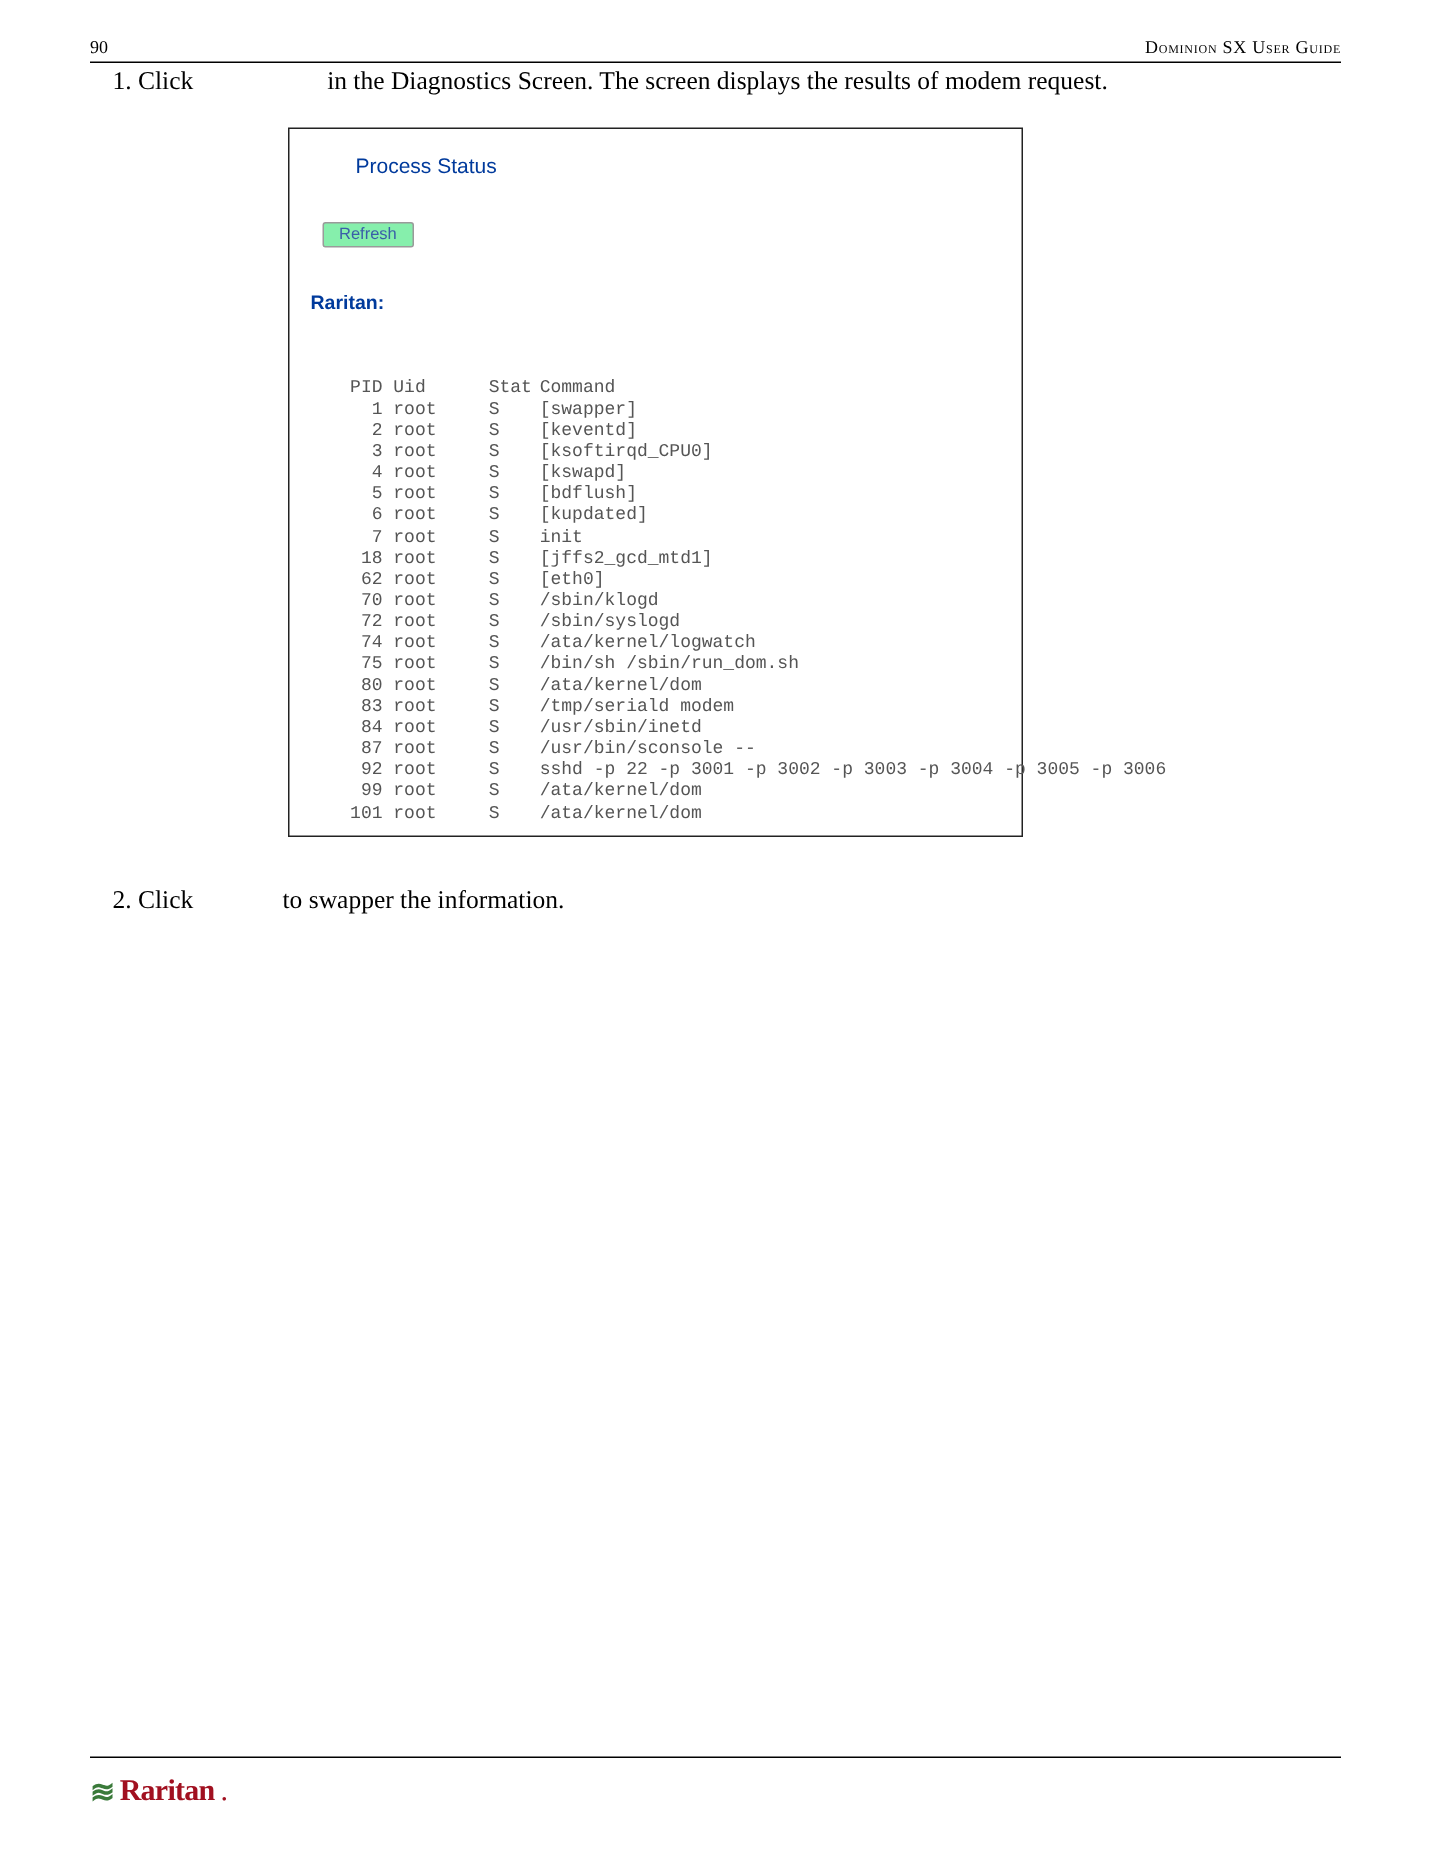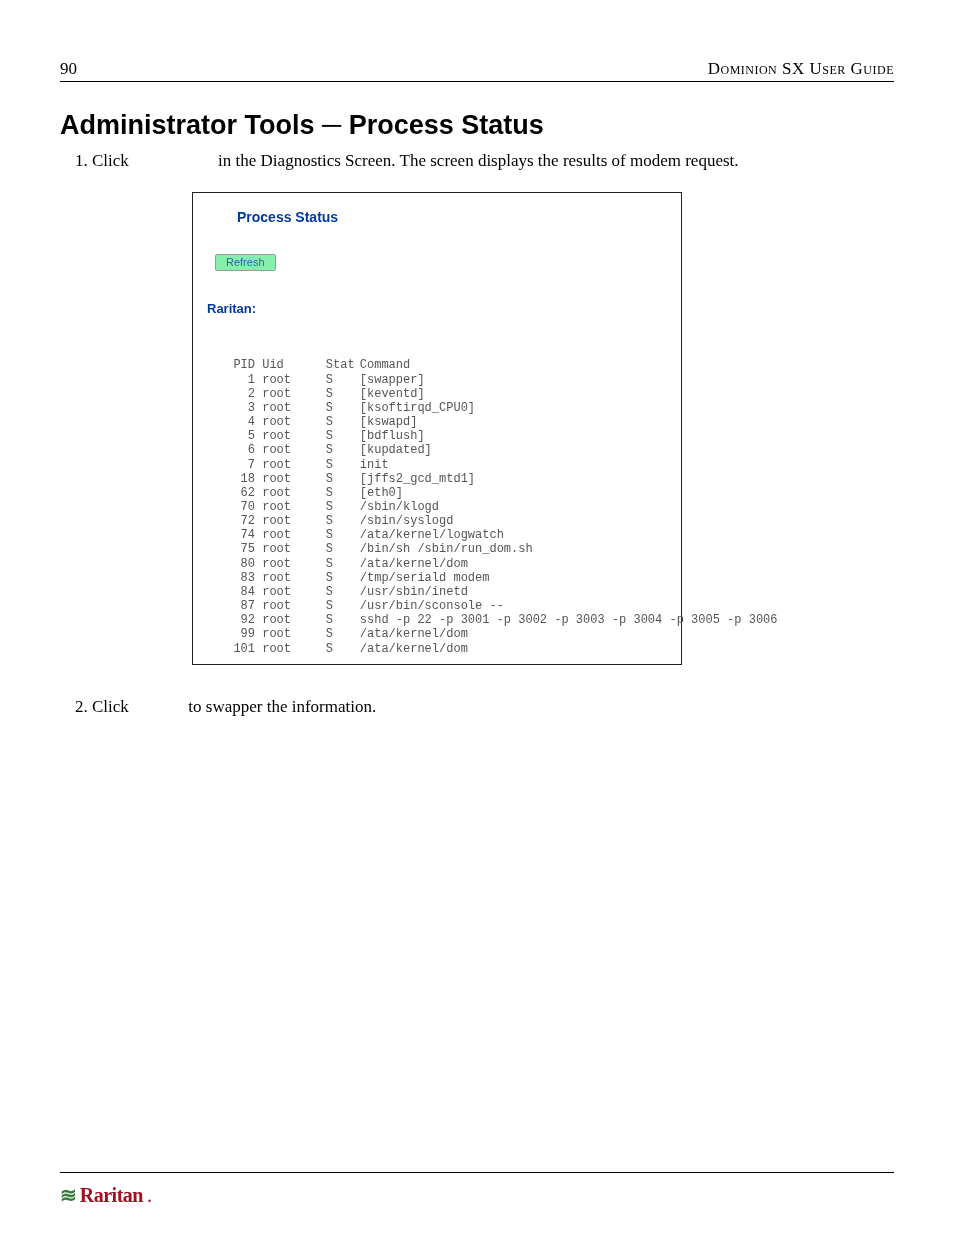--- a/index.html
+++ b/index.html
@@ -15,26 +15,25 @@
     box-sizing: border-box;
     padding: 24px 60px 20px 60px;
     position: relative;
   }
   .header-line {
     border-bottom: 1px solid #000;
     display: flex;
     justify-content: space-between;
     align-items: flex-end;
     padding-bottom: 2px;
-    font-size: 17px;
+    font-size: 12px;
   }
   .header-right {
     font-variant: small-caps;
     letter-spacing: 0.5px;
-    margin-top: 35px;
   }
   h1.section-title {
     font-family: Arial, Helvetica, sans-serif;
     font-weight: 900;
     font-size: 27px;
     margin: 28px 0 8px 0;
   }
   ol.steps {
     margin: 0 0 0 10px;
     padding-left: 22px;
@@ -53,21 +52,21 @@
   }
   .screenshot {
     border: 1px solid #222;
     width: 490px;
     padding: 14px 14px 8px 14px;
     box-sizing: border-box;
     background: #fff;
   }
   .ps-title {
     font-family: Arial, Helvetica, sans-serif;
-    font-weight: bold;
+    font-weight: normal;
     color: #003a9c;
     font-size: 14px;
     margin-bottom: 22px;
     padding-left: 30px;
   }
   .refresh-btn {
     font-family: Arial, Helvetica, sans-serif;
     font-size: 11px;
     color: #3a5ea8;
     background: #86efac;
@@ -137,21 +136,20 @@
 </head>
 <body>
 
 <div class="page">
 
   <div class="header-line">
     <span>90</span>
     <span class="header-right">Dominion SX User Guide</span>
   </div>
 
-  <h1 class="section-title">Administrator Tools ─ Process Status</h1>
 
   <ol class="steps">
     <li>
       <span class="step1-line">
         <span>Click</span><span style="white-space:pre;">                     </span><span>in the Diagnostics Screen. The screen displays the results of modem request.</span>
       </span>
 
       <div class="screenshot-wrap">
         <div class="screenshot">
           <div class="ps-title">Process Status</div>

